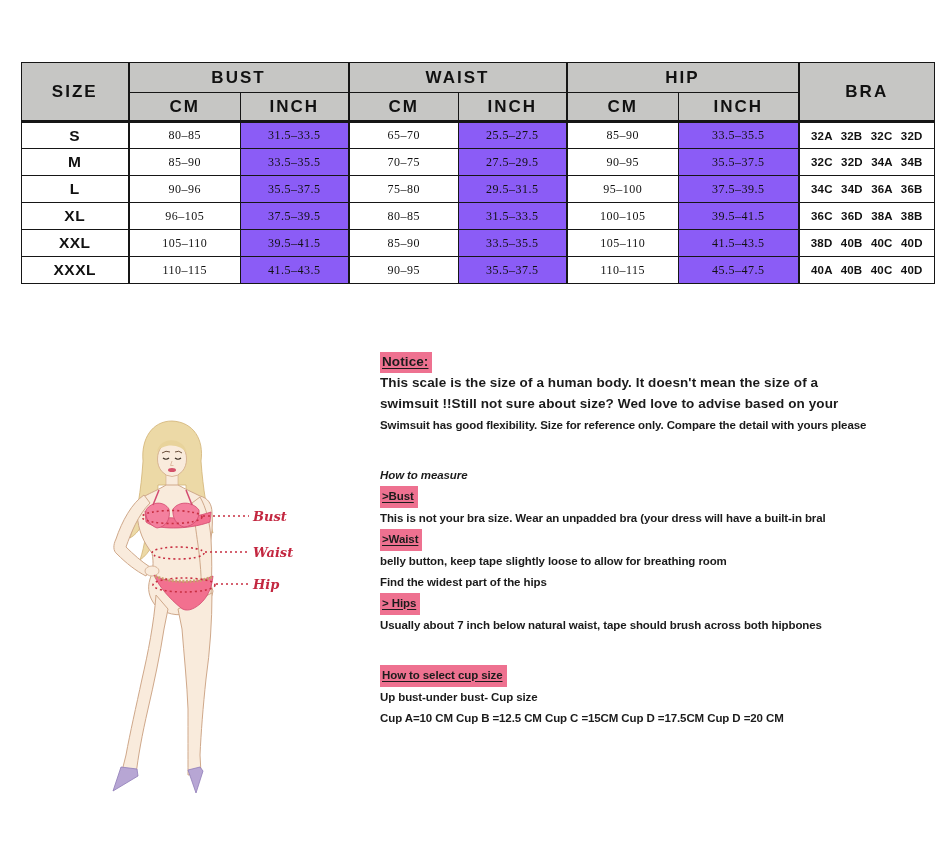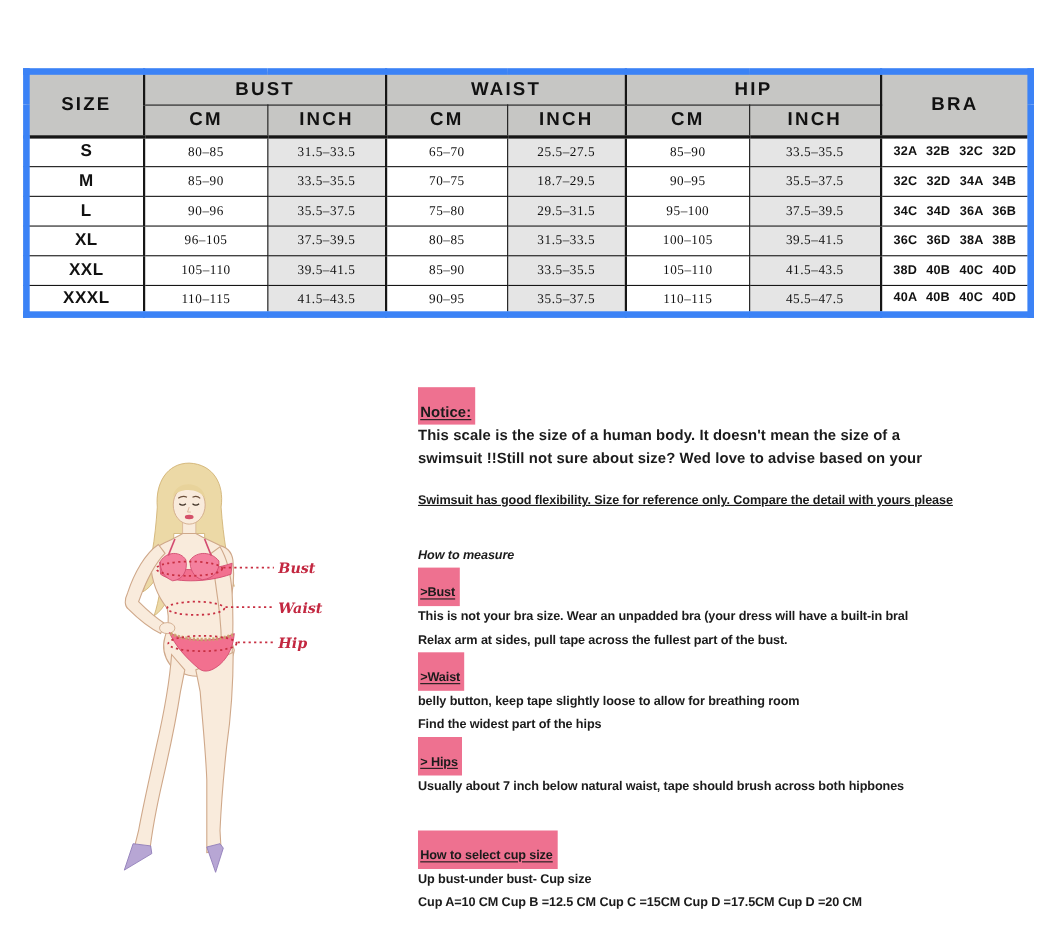--- a/index.html
+++ b/index.html
@@ -6,56 +6,56 @@
   html,body{margin:0;padding:0;}
   body{
     width:950px;height:850px;position:relative;background:#ffffff;
     font-family:"Liberation Sans",sans-serif;overflow:hidden;
   }
 
   
   .table-wrap{position:absolute;left:21px;top:62px;}
   table.size-chart{
     border-collapse:collapse;table-layout:fixed;width:913px;
-    border:6px solid #3b82f6;
+    border:1px solid #3b82f6;
   }
   table.size-chart th,table.size-chart td{
     border:1px solid #161616;text-align:center;vertical-align:middle;padding:0;
     color:#111;
   }
   table.size-chart th{
     background:#c6c6c4;
     font-weight:700;font-size:17px;letter-spacing:2px;
   }
   th.sub{font-size:16px;}
   .bl2{border-left-width:2px !important;}
   .hb3{border-bottom-width:3px !important;}
   tr.hrow1{height:30px;}
   tr.hrow2{height:29px;}
   tr.drow{height:27px;}
   td.c-size{font-weight:700;font-size:15.5px;letter-spacing:.5px;}
   td.c-num{font-family:"Liberation Serif",serif;font-size:12px;letter-spacing:.5px;}
   td.c-bra{font-size:11.5px;font-weight:600;letter-spacing:.2px;word-spacing:5px;}
-  td.shade{background:#e5e5e5;}
+  td.shade{background:#8b5cf6;}
 
   
   .notes{
     position:absolute;left:380px;top:352px;width:556px;
     color:#1b1b1b;font-weight:700;
   }
   .notes div{white-space:nowrap;}
   .n-big{font-size:13.5px;line-height:20.5px;letter-spacing:.1px;}
   .n-small{font-size:11.5px;line-height:21px;letter-spacing:-0.1px;}
   .n-flex{line-height:22.5px;}
   .n-notice-h{line-height:20px;}
-  .mt-flex{margin-top:17px;text-decoration:underline;}
+  .mt-flex{}
   .mt-measure{margin-top:28px;font-style:italic;}
   .mt-cup{margin-top:29px;}
   .hl{
-    background:#ee7190;display:inline-block;padding:13px 4px 1px 2px;
+    background:#ee7190;display:inline-block;padding:0 4px 1px 2px;
     text-decoration:underline;text-underline-offset:2px;
   }
 
   
   .figure-box{position:absolute;left:60px;top:395px;width:320px;height:430px;}
   .dotline{fill:none;stroke:#c82f42;stroke-width:1.6;stroke-dasharray:2,3;}
   .fig-label{
     font-family:"DejaVu Serif",serif;font-style:italic;font-weight:700;
     font-size:13px;fill:#c32740;
   }
@@ -101,21 +101,21 @@
         <td class="c-num shade">25.5–27.5</td>
         <td class="c-num bl2">85–90</td>
         <td class="c-num shade">33.5–35.5</td>
         <td class="c-bra bl2">32A 32B 32C 32D</td>
       </tr>
       <tr class="drow">
         <td class="c-size">M</td>
         <td class="c-num bl2">85–90</td>
         <td class="c-num shade">33.5–35.5</td>
         <td class="c-num bl2">70–75</td>
-        <td class="c-num shade">18.7–29.5</td>
+        <td class="c-num shade">27.5–29.5</td>
         <td class="c-num bl2">90–95</td>
         <td class="c-num shade">35.5–37.5</td>
         <td class="c-bra bl2">32C 32D 34A 34B</td>
       </tr>
       <tr class="drow">
         <td class="c-size">L</td>
         <td class="c-num bl2">90–96</td>
         <td class="c-num shade">35.5–37.5</td>
         <td class="c-num bl2">75–80</td>
         <td class="c-num shade">29.5–31.5</td>
@@ -221,21 +221,20 @@
 <div class="notes">
   <div class="n-big n-notice-h"><span class="hl">Notice:</span></div>
   <div class="n-big">This scale is the size of a human body. It doesn't mean the size of a</div>
   <div class="n-big">swimsuit !!Still not sure about size? Wed love to advise based on your</div>
 
   <div class="n-small n-flex mt-flex">Swimsuit has good flexibility. Size for reference only. Compare the detail with yours please</div>
 
   <div class="n-small mt-measure">How to measure</div>
   <div class="n-small"><span class="hl">&gt;Bust</span></div>
   <div class="n-small">This is not your bra size. Wear an unpadded bra (your dress will have a built-in bral</div>
-  <div class="n-small">Relax arm at sides, pull tape across the fullest part of the bust.</div>
   <div class="n-small"><span class="hl">&gt;Waist</span></div>
   <div class="n-small">belly button, keep tape slightly loose to allow for breathing room</div>
   <div class="n-small">Find the widest part of the hips</div>
   <div class="n-small"><span class="hl">&gt; Hips</span></div>
   <div class="n-small">Usually about 7 inch below natural waist, tape should brush across both hipbones</div>
 
   <div class="n-small mt-cup"><span class="hl">How to select cup size</span></div>
   <div class="n-small">Up bust-under bust- Cup size</div>
   <div class="n-small">Cup A=10 CM Cup B =12.5 CM Cup C =15CM Cup D =17.5CM Cup D =20 CM</div>
 </div>

